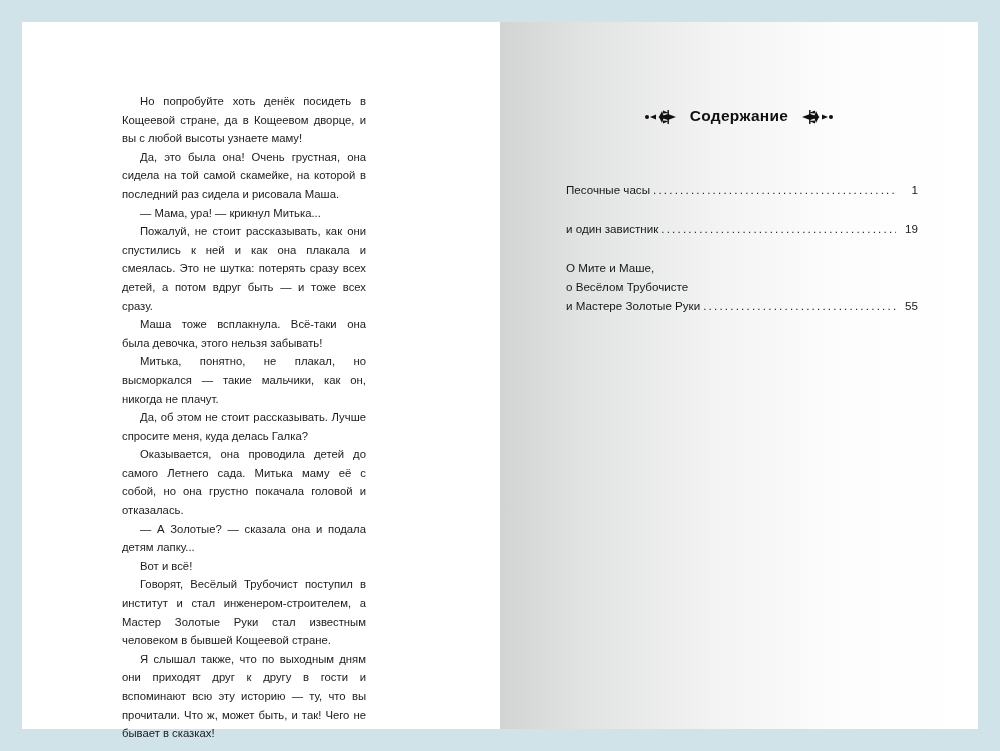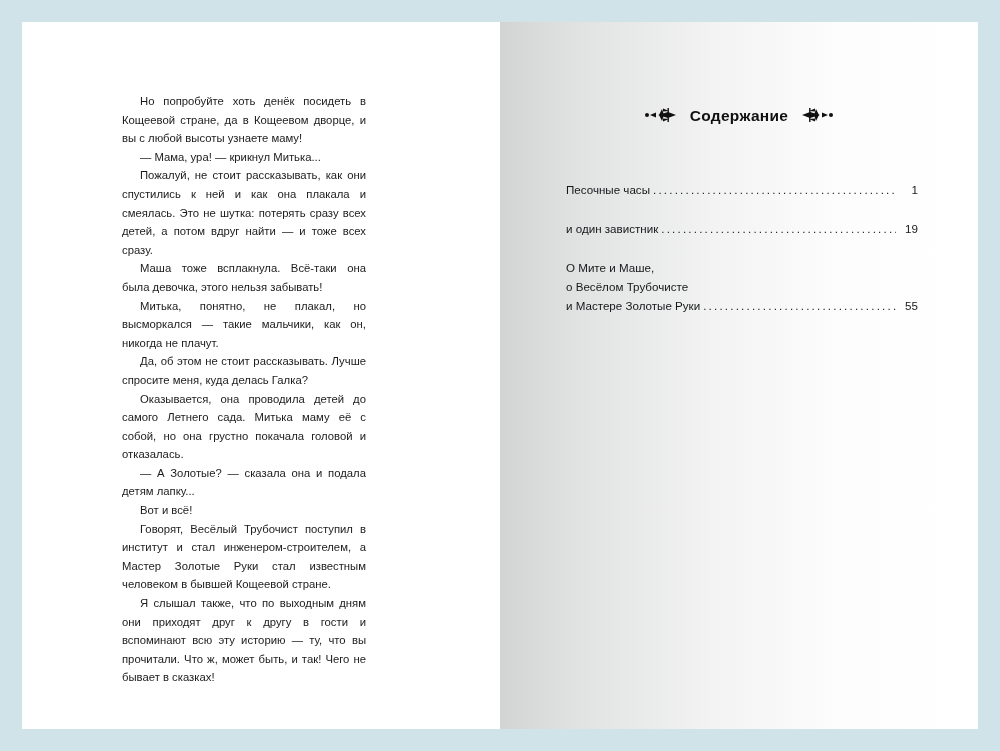--- a/index.html
+++ b/index.html
@@ -51,21 +51,21 @@
   .body-text p {
     margin: 0;
     text-indent: 18px;
   }
   .toc-heading {
     position: absolute;
     top: 85px;
     left: 0;
     width: 478px;
     display: flex;
-    align-items: flex-start;
+    align-items: flex-end;
     justify-content: center;
     gap: 14px;
   }
   .toc-heading .title {
     font-family: "Liberation Sans", sans-serif;
     font-size: 15.5px;
     font-weight: bold;
     color: #101010;
     letter-spacing: 0.3px;
   }
@@ -115,22 +115,23 @@
   }
 </style>
 </head>
 <body>
 
 <div class="book-spread">
 
   <div class="page page-left">
     <div class="body-text">
       <p>Но попробуйте хоть денёк посидеть в Кощеевой стране, да в Кощеевом дворце, и вы с любой высоты узнаете маму!</p>
+      <p>Да, это была она! Очень грустная, она сидела на той самой скамейке, на которой в последний раз сидела и рисовала Маша.</p>
       <p>— Мама, ура! — крикнул Митька...</p>
-      <p>Пожалуй, не стоит рассказывать, как они спустились к ней и как она плакала и смеялась. Это не шутка: потерять сразу всех детей, а потом вдруг найти — и тоже всех сразу.</p>
+      <p>Пожалуй, не стоит рассказывать, как они спустились к ней и как она плакала и смеялась. Это не шутка: потерять сразу всех детей, а потом вдруг быть — и тоже всех сразу.</p>
       <p>Маша тоже всплакнула. Всё-таки она была девочка, этого нельзя забывать!</p>
       <p>Митька, понятно, не плакал, но высморкался — такие мальчики, как он, никогда не плачут.</p>
       <p>Да, об этом не стоит рассказывать. Лучше спросите меня, куда делась Галка?</p>
       <p>Оказывается, она проводила детей до самого Летнего сада. Митька маму её с собой, но она грустно покачала головой и отказалась.</p>
       <p>— А Золотые? — сказала она и подала детям лапку...</p>
       <p>Вот и всё!</p>
       <p>Говорят, Весёлый Трубочист поступил в институт и стал инженером-строителем, а Мастер Золотые Руки стал известным человеком в бывшей Кощеевой стране.</p>
       <p>Я слышал также, что по выходным дням они приходят друг к другу в гости и вспоминают всю эту историю — ту, что вы прочитали. Что ж, может быть, и так! Чего не бывает в сказках!</p>
     </div>
   </div>

